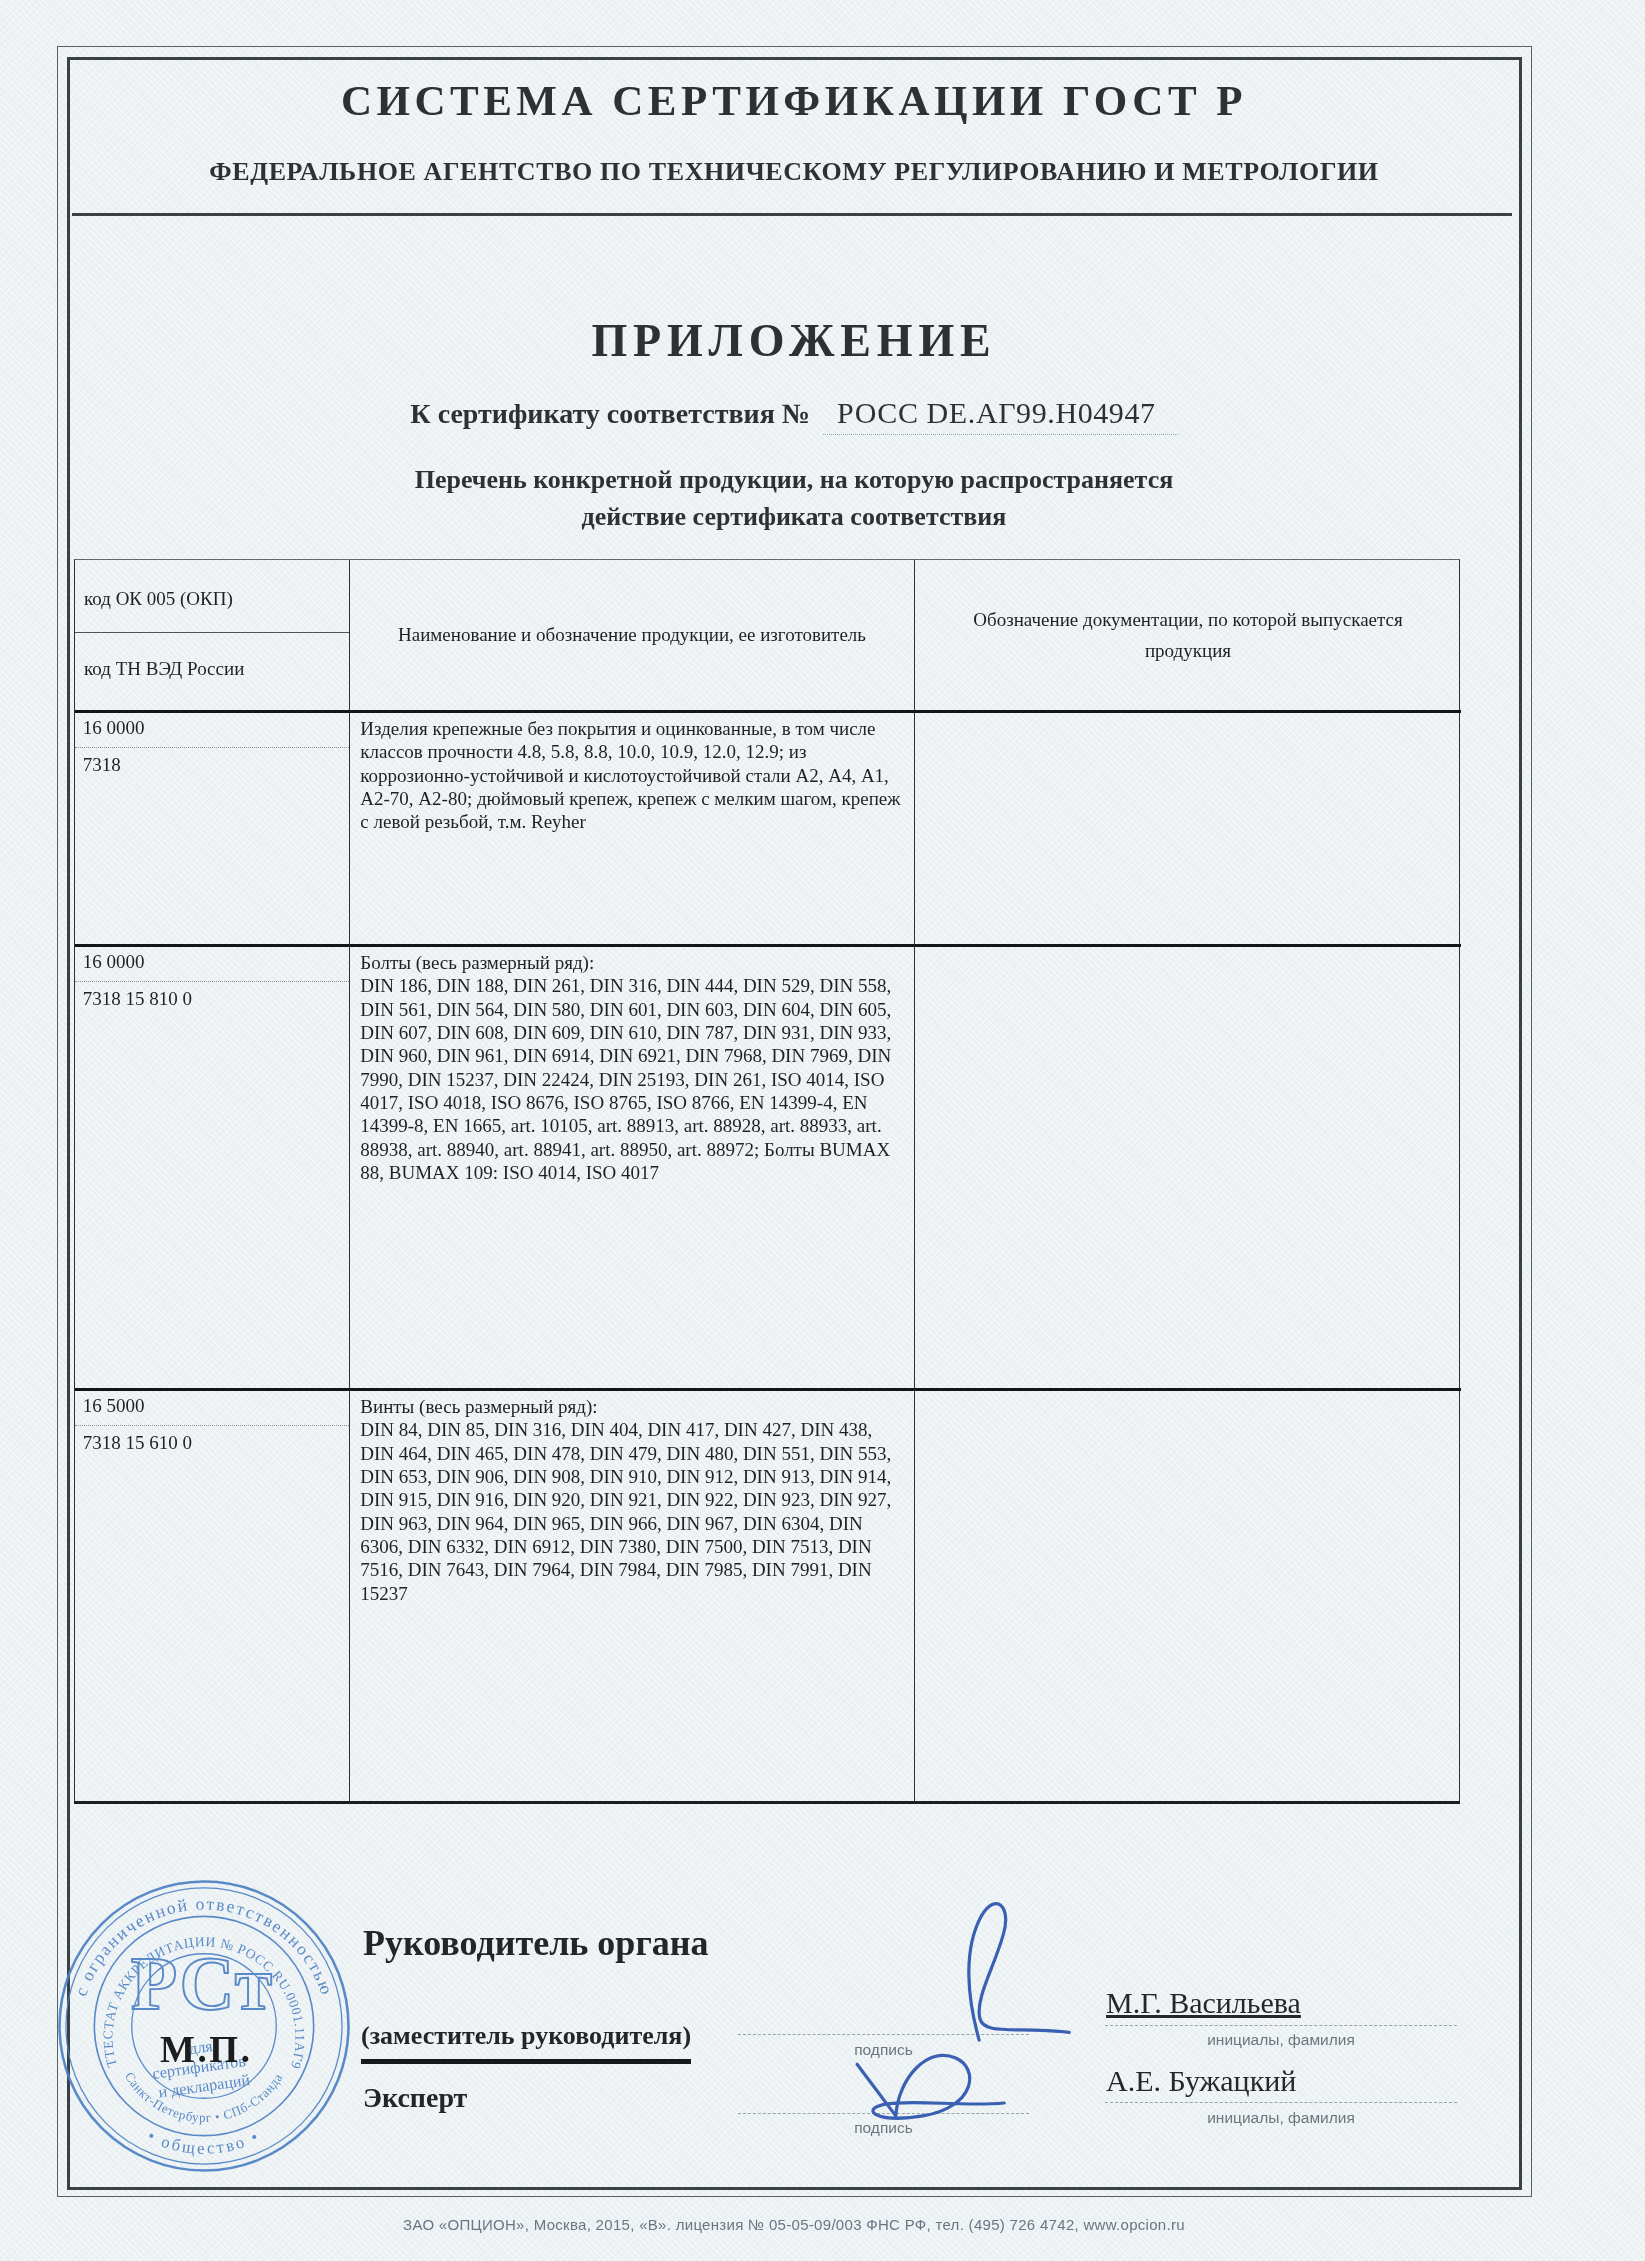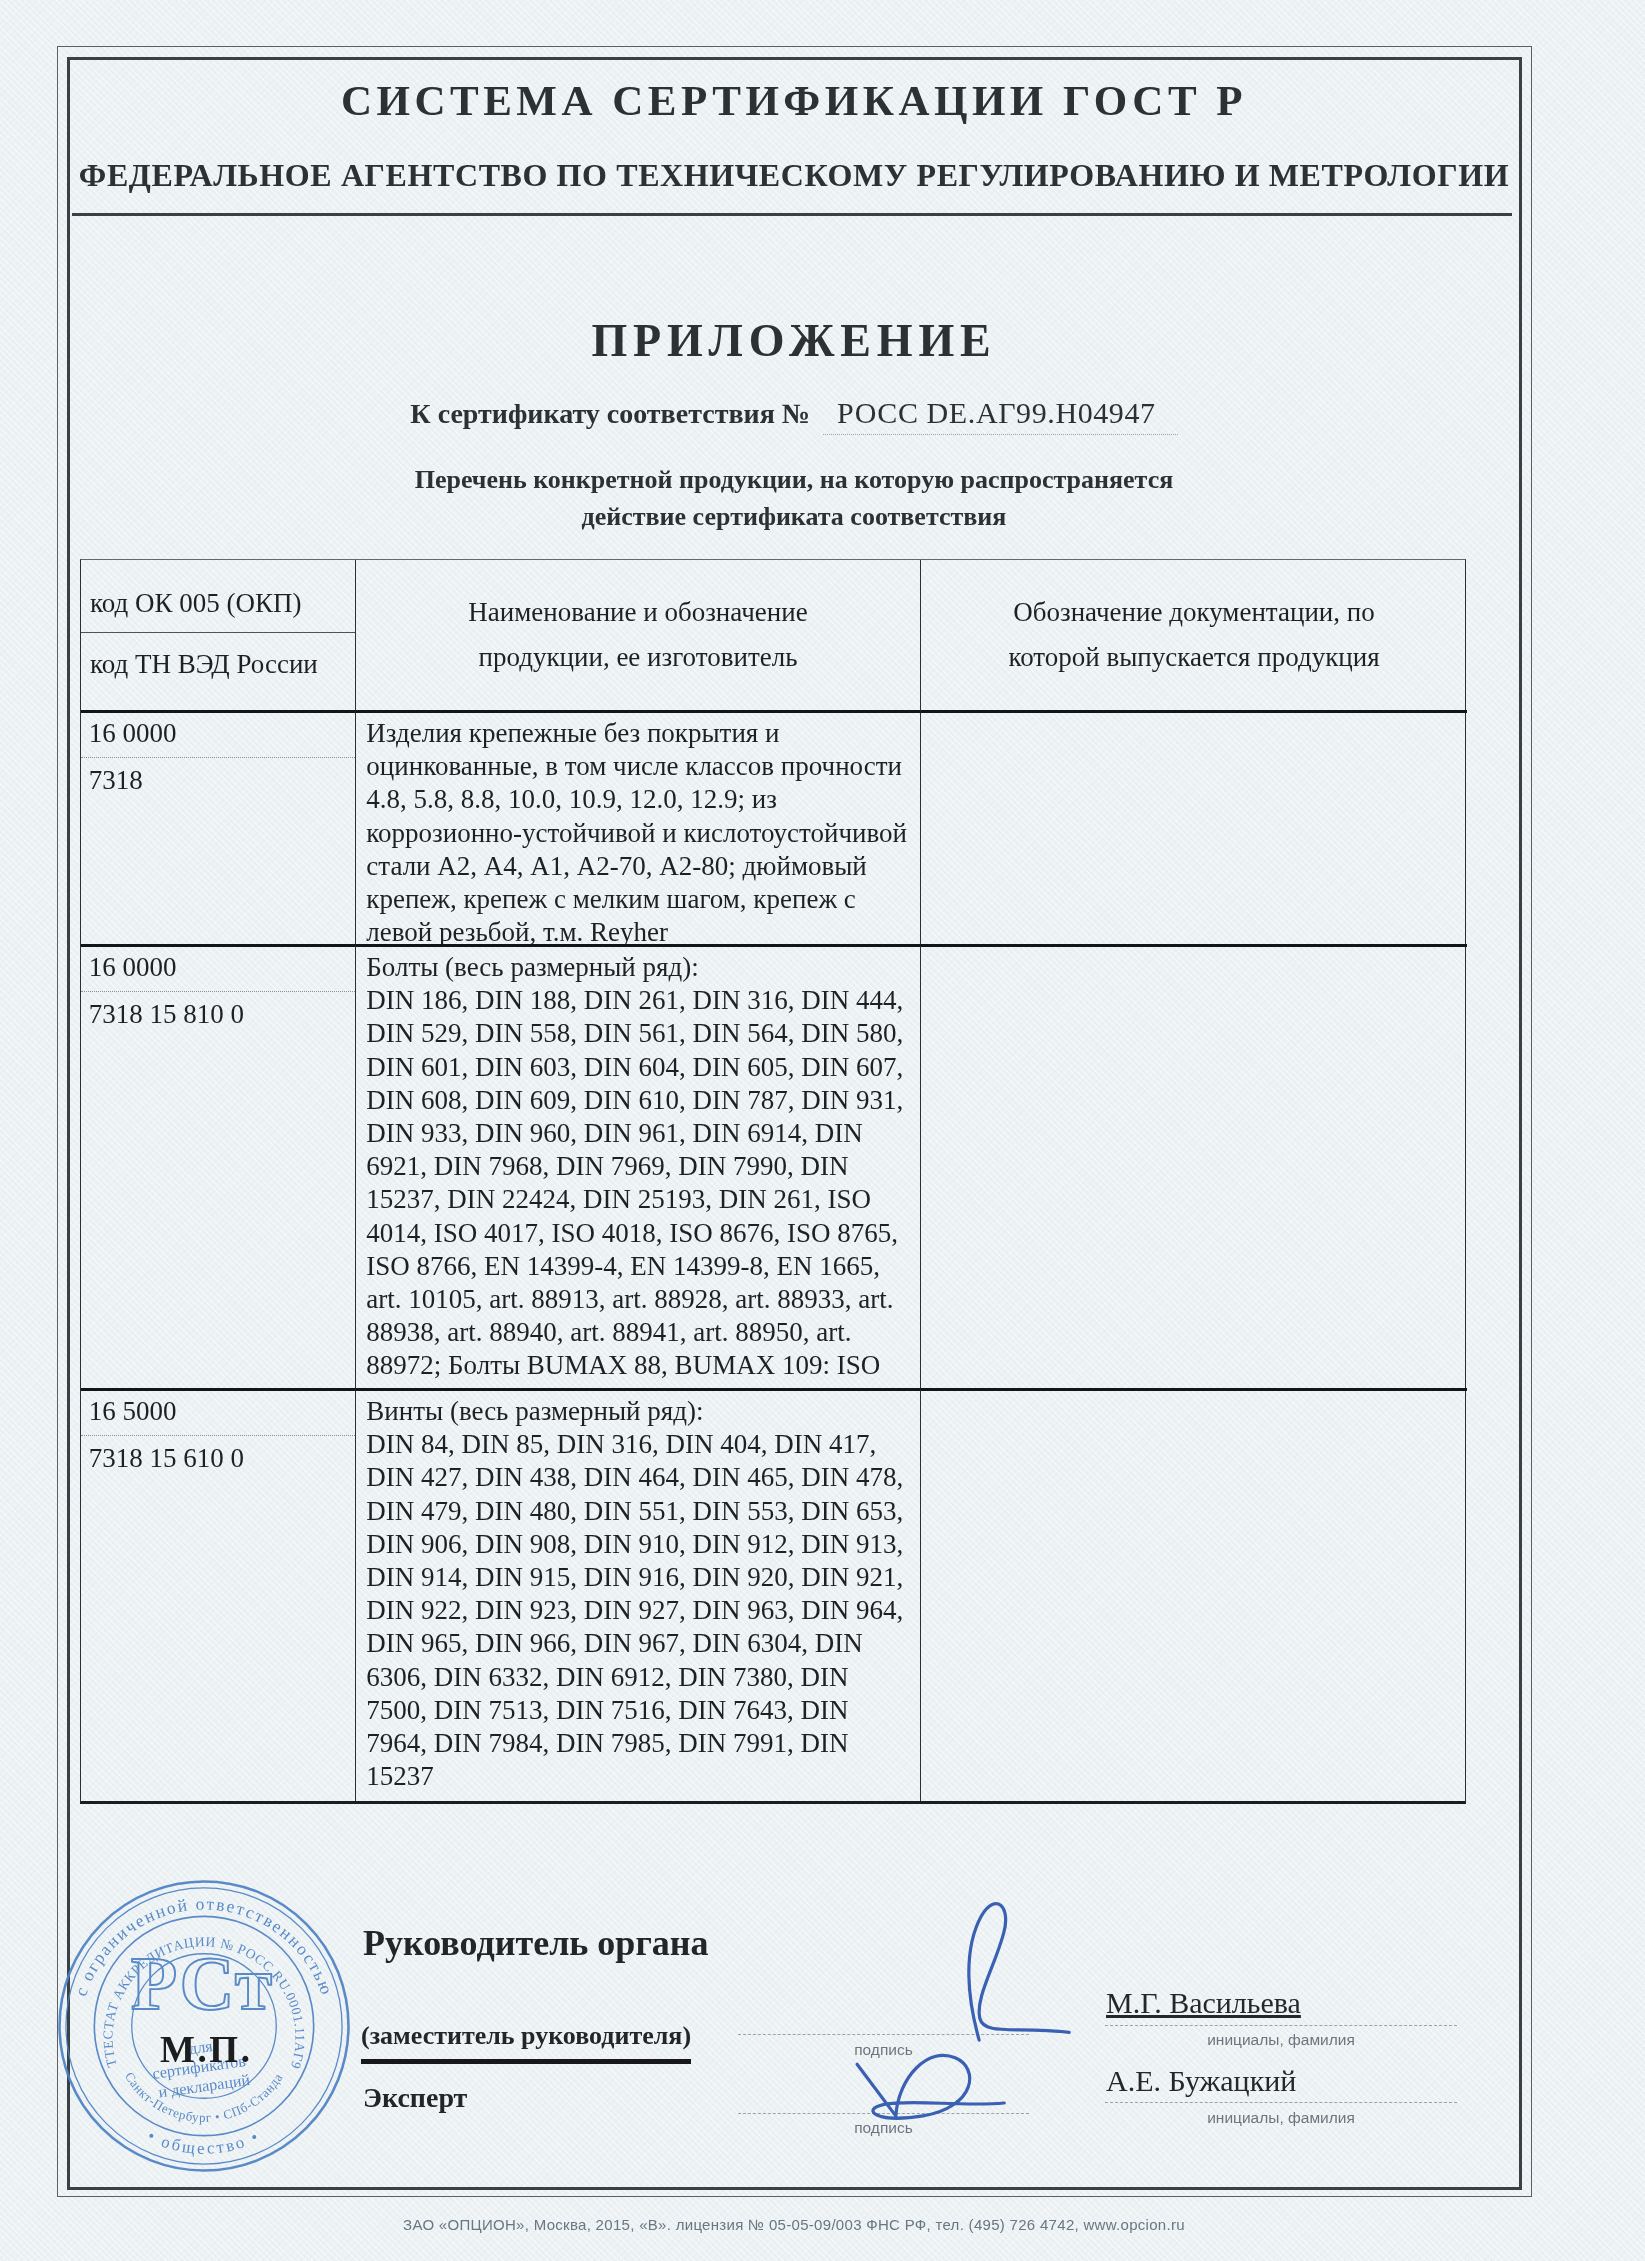--- a/index.html
+++ b/index.html
@@ -8,36 +8,36 @@
     background-color:#ecf1f3;
     background-image:
       repeating-linear-gradient(45deg, rgba(255,255,255,.45) 0 1.3px, rgba(255,255,255,0) 1.3px 4.5px),
       repeating-linear-gradient(-45deg, rgba(173,196,209,.07) 0 1.3px, rgba(255,255,255,0) 1.3px 5.2px);
     font-family:"Liberation Serif","DejaVu Serif",serif;
     color:#2b2b2e;
   }
   .frame-outer{position:absolute; left:57px; top:46px; width:1473px; height:2149px; border:1.9px solid #5a6066;}
   .frame-inner{position:absolute; left:67px; top:57px; width:1449px; height:2127px; border:3.9px solid #3b4045;}
   .h1{position:absolute; left:0; top:76px; width:1588px; text-align:center; font-size:43px; font-weight:bold; letter-spacing:4.5px; color:#2e3134;}
-  .h2{position:absolute; left:0; top:157px; width:1588px; text-align:center; font-size:32px; font-weight:bold; letter-spacing:0.6px; color:#2e3134;}
+  .h2{position:absolute; left:0; top:157px; width:1588px; text-align:center; font-size:26px; font-weight:bold; letter-spacing:0.6px; color:#2e3134;}
   .header-rule{position:absolute; left:72px; top:213px; width:1440px; height:0; border-top:3.9px solid #3c4044;}
   .blank-no{position:absolute; top:253px; right:182px; white-space:nowrap;}
   .blank-no .no-label{font-size:43px; font-weight:bold; color:#2c2f32; margin-right:17px; vertical-align:5.2px;}
   .blank-no .no-digits{font-family:"DejaVu Sans Mono","Liberation Mono",monospace; font-size:50px; letter-spacing:3.9px; color:#d4555b;}
   .appendix{position:absolute; left:0; top:314px; width:1588px; text-align:center; font-size:46px; font-weight:bold; letter-spacing:5.8px; color:#2e3134;}
   .cert-line{position:absolute; left:0; top:396px; width:1588px; text-align:center; font-size:28px; font-weight:bold; color:#2e3134;}
   .cert-line .cert-num{font-weight:normal; font-size:30px; letter-spacing:0.6px; border-bottom:1.9px dotted #96a6ae; padding:0 22px 5.2px 14px; margin-left:13px;}
   .subtitle{position:absolute; left:0; top:462px; width:1588px; text-align:center; font-size:26px; font-weight:bold; line-height:1.42; color:#2e3134;}
 
   
   .cert-table{
-    position:absolute; left:80px; top:559px; width:1386px; box-sizing:border-box;
+    position:absolute; left:74px; top:559px; width:1386px; box-sizing:border-box;
     display:grid; grid-template-columns:274px 565px 547px; grid-template-rows:153px 231px 444px 413px;
     border:1.9px solid #2e2f31; border-top:1.3px solid #63686c; border-bottom:3.2px solid #1c1d1f;
-    font-size:27px; color:#1f2022;
+    font-size:19px; color:#1f2022;
   }
   .cell{box-sizing:border-box; overflow:hidden;}
   .cb{border-bottom:3.9px solid #141517;}
   .ct{border-top:3.2px solid #141517;}
   .cl{border-left:1.9px solid #2e2f31;}
   .h-col1{position:relative;}
   .h-col1 .lbl-top{position:absolute; top:28px; left:9px;}
   .h-col1 .lbl-bot{position:absolute; bottom:30px; left:9px;}
   .h-col1 .h-split{position:absolute; left:0; top:72px; width:100%; border-top:1.3px solid #4e5357;}
   .h-center{display:flex; align-items:center; justify-content:center; text-align:center; line-height:1.65; padding:0 44px;}

